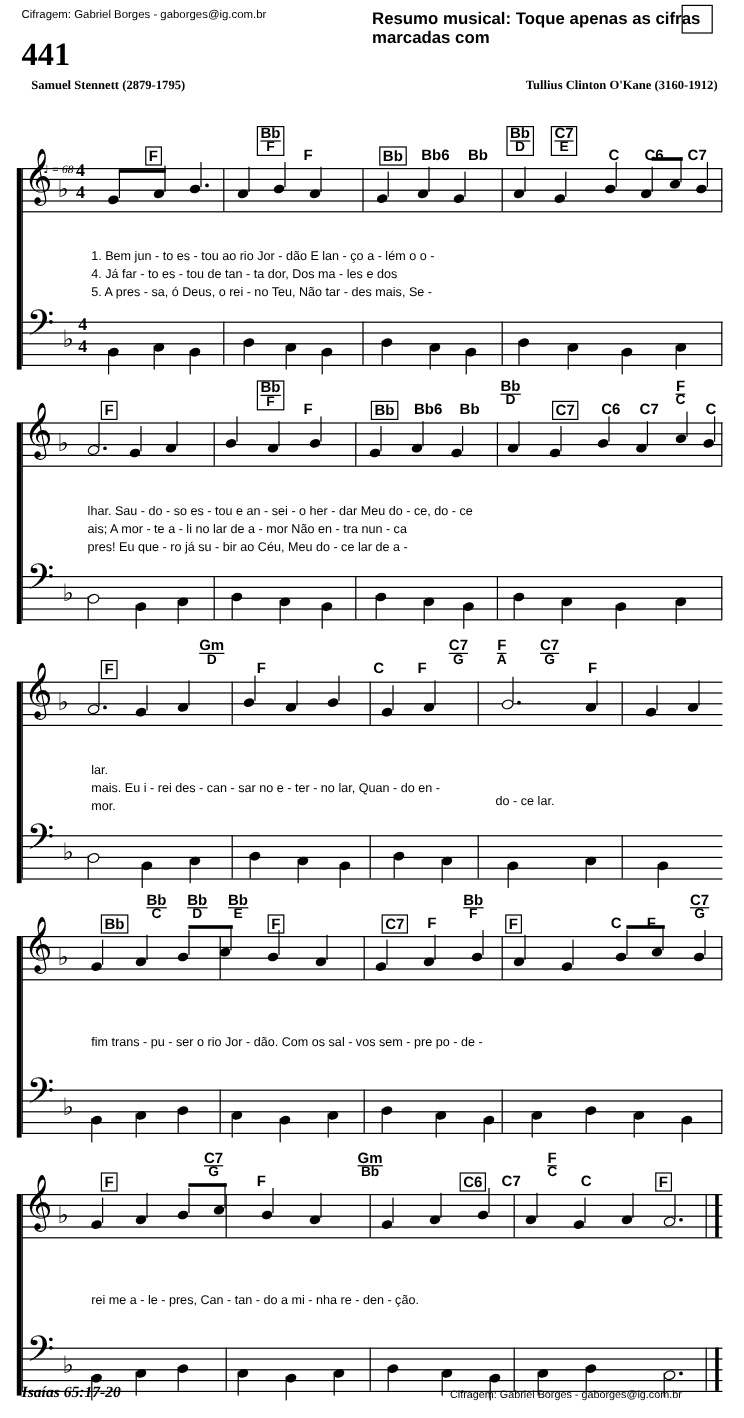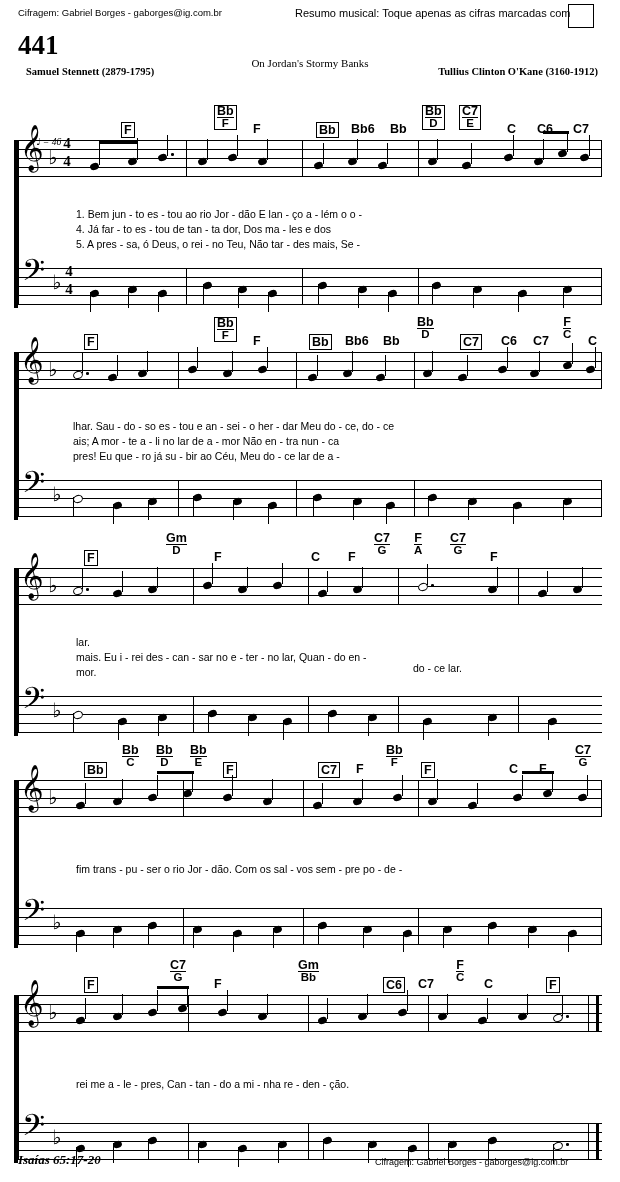--- a/index.html
+++ b/index.html
@@ -6,21 +6,21 @@
   body{
     width:620px;height:1182px;background:#ffffff;
     font-family:"Liberation Serif", serif;color:#000;
     position:relative;overflow:hidden;
   }
   .page{position:relative;width:620px;height:1182px;}
 
   
   .hdr{position:absolute;left:0;top:0;width:620px;height:30px;}
   .hdr-left{position:absolute;left:18px;top:7px;font-family:"Liberation Sans",sans-serif;font-size:9.5px;}
-  .hdr-right{position:absolute;left:295px;top:7px;font-family:"Liberation Sans",sans-serif;font-size:11px;}
+  .hdr-right{position:absolute;left:310px;top:7px;font-family:"Liberation Sans",sans-serif;font-size:14px;font-weight:bold;}
   .hdr-box{position:absolute;left:568px;top:4px;width:24px;height:22px;border:1.4px solid #000;}
 
   .num{position:absolute;left:18px;top:30px;font-size:27px;font-weight:bold;}
   .title{position:absolute;left:0;top:28px;width:620px;text-align:center;font-size:24px;font-weight:bold;}
   .subtitle{position:absolute;left:0;top:57px;width:620px;text-align:center;font-size:11px;}
   .author-l{position:absolute;left:26px;top:66px;font-size:10.5px;font-weight:bold;}
   .author-r{position:absolute;right:22px;top:66px;font-size:10.5px;font-weight:bold;}
 
   
   .system{position:absolute;left:18px;width:584px;}
@@ -63,28 +63,27 @@
 
 <div class="page">
 
   <div class="hdr">
     <div class="hdr-left">Cifragem: Gabriel Borges - gaborges@ig.com.br</div>
     <div class="hdr-right">Resumo musical: Toque apenas as cifras marcadas com</div>
     <div class="hdr-box"></div>
   </div>
 
   <div class="num">441</div>
-  <div class="subtitle">On Jordan's Stormy Banks</div>
   <div class="author-l">Samuel Stennett (2879-1795)</div>
   <div class="author-r">Tullius Clinton O'Kane (3160-1912)</div>
 
   <div class="system" style="top:140px;">
     <div class="tempo" style="left:18px;top:-4px;">
       <span style="font-family:'DejaVu Sans',sans-serif;">♩</span>
-      <span>= 46</span>
+      <span>= 68</span>
     </div>
 
     <div class="chord boxed" style="left:103px;top:-18px;">F</div>
     <div class="chord boxed frac" style="left:196px;top:-35px;">
       <span>Bb</span>
       <span class="den">F</span>
     </div>
     <div class="chord" style="left:235px;top:-18px;">F</div>
     <div class="chord boxed" style="left:298px;top:-18px;">Bb</div>
     <div class="chord" style="left:333px;top:-18px;">Bb6</div>

